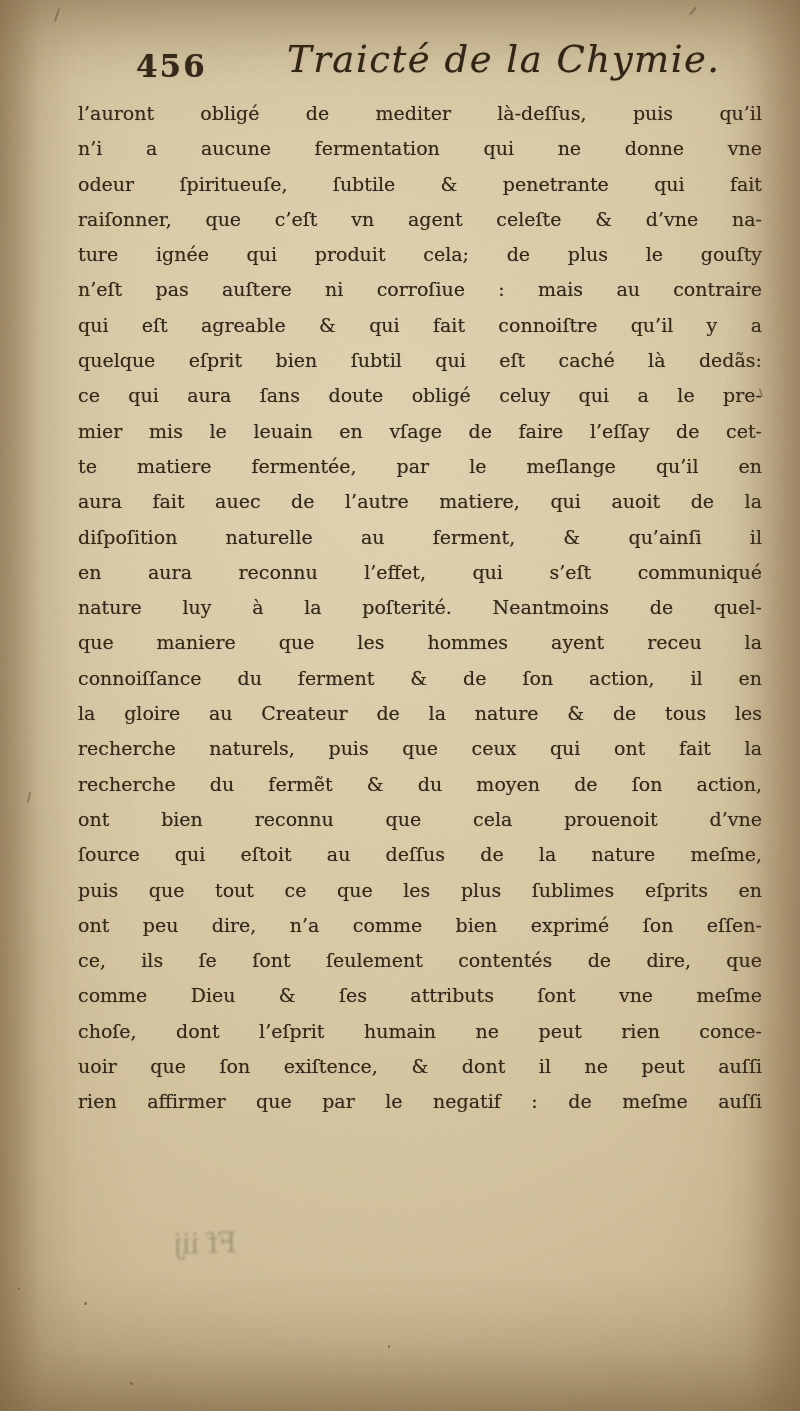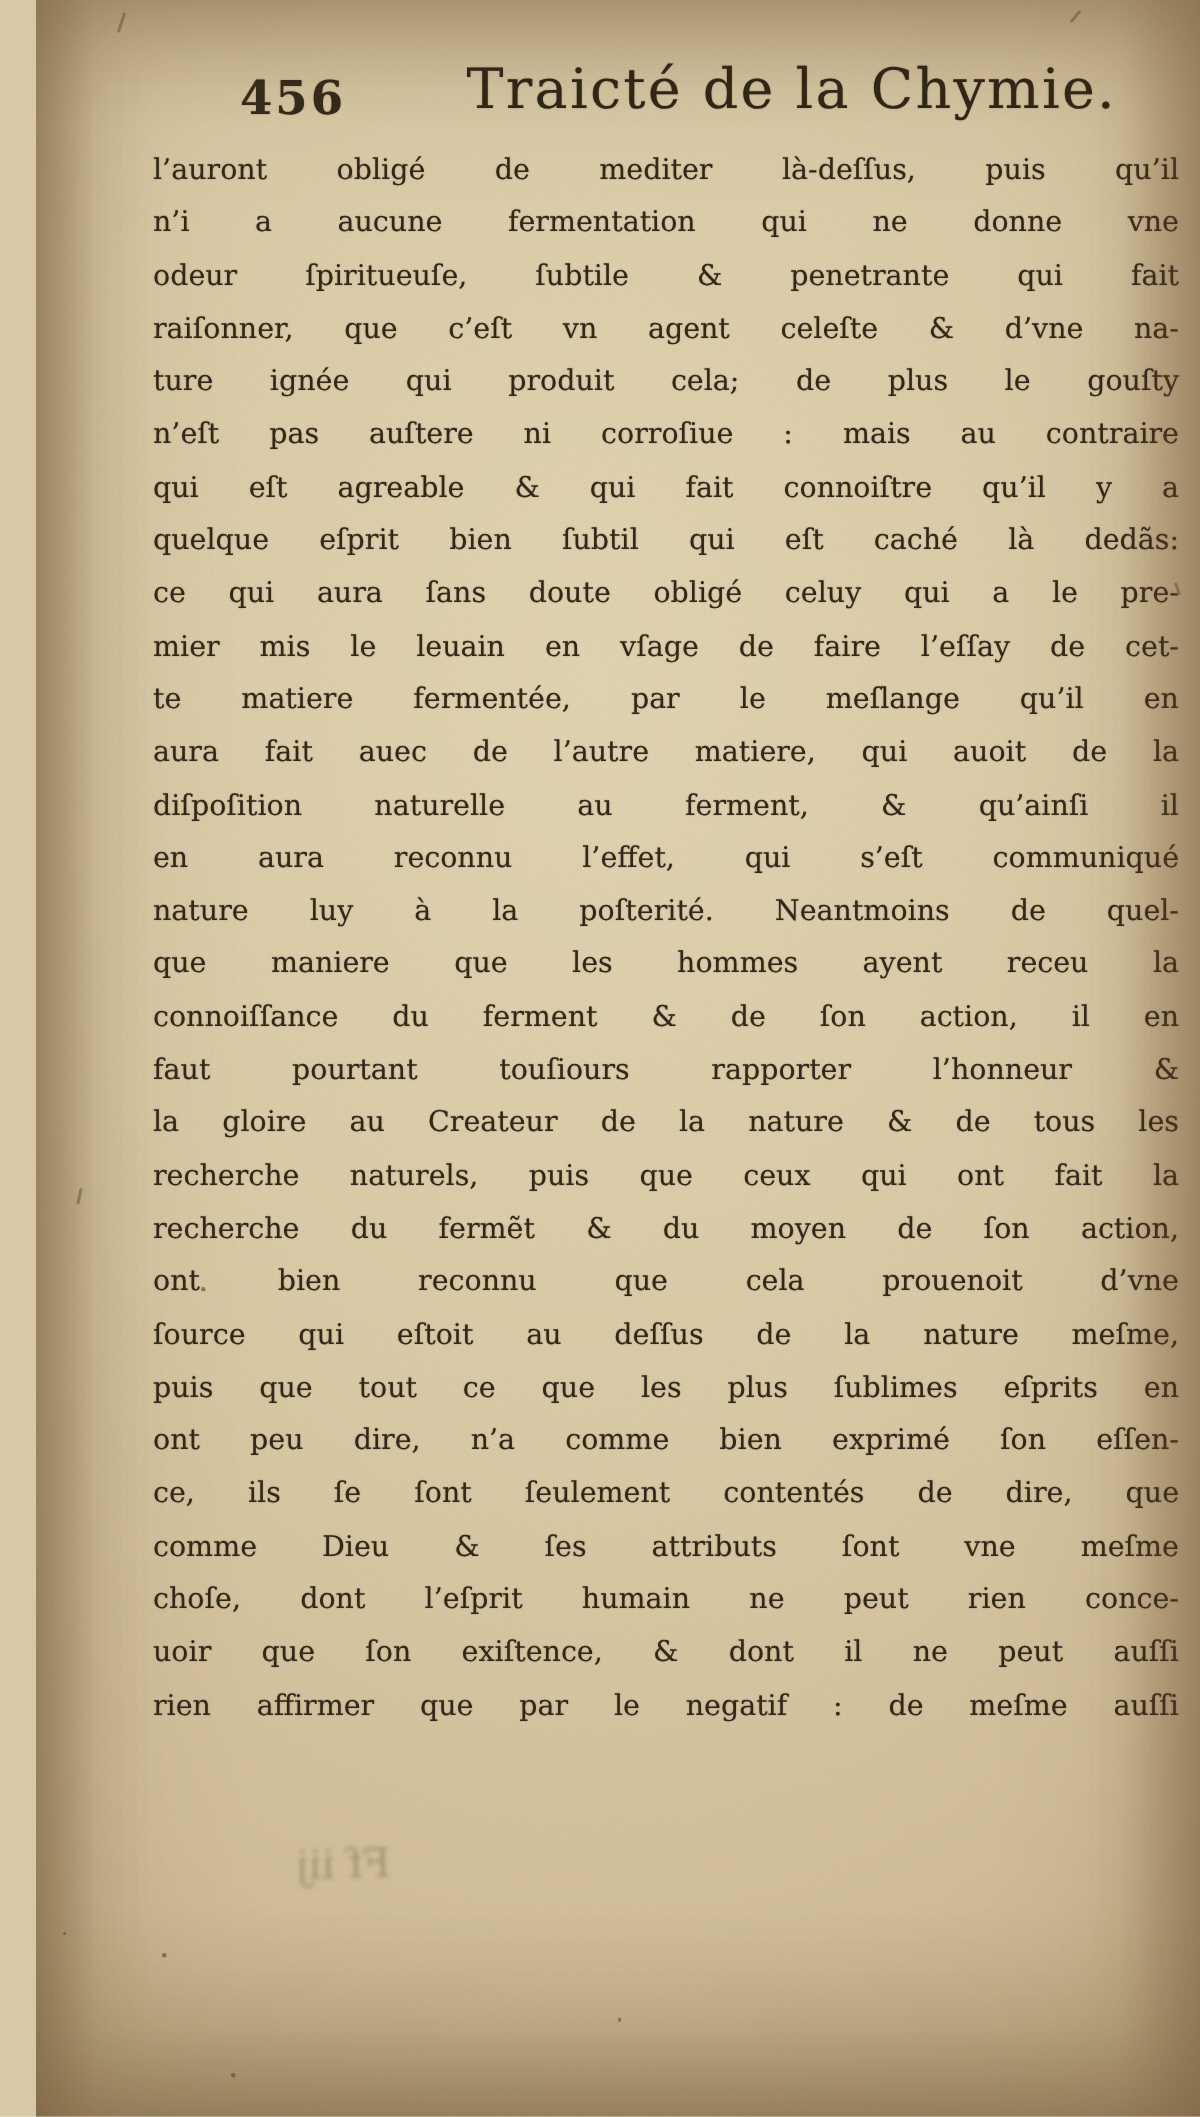--- a/index.html
+++ b/index.html
@@ -7,40 +7,39 @@
     width:800px;height:1411px;position:relative;overflow:hidden;
     font-family:"DejaVu Serif", serif;
     background:#d8c9a6;
   }
   #page{
     position:absolute;inset:0;
     background:
       linear-gradient(90deg, rgba(125,98,60,.30) 0%, rgba(125,98,60,0) 5%, rgba(125,98,60,0) 93%, rgba(140,100,70,.28) 100%),
       linear-gradient(180deg, rgba(120,95,60,.14) 0%, rgba(120,95,60,0) 6%, rgba(120,95,60,0) 90%, rgba(120,95,60,.20) 100%),
       radial-gradient(120% 95% at 48% 32%, #e3d6b5 0%, #dccdaa 38%, #d2c19c 65%, #c0ac83 88%, #ab9670 100%);
-    margin-left: 24px;
   }
   .vignette{
     position:absolute;inset:0;pointer-events:none;
     box-shadow:
       inset 0 0 110px 18px rgba(110,85,50,.28),
       inset 18px 0 55px rgba(110,82,50,.22),
       inset -18px 0 55px rgba(120,85,60,.22),
       inset 0 -30px 70px rgba(112,88,55,.18);
   }
   .grain{position:absolute;inset:0;pointer-events:none;mix-blend-mode:multiply;}
   .pagenum{
     position:absolute;left:136px;top:48px;
     font-size:31px;font-weight:700;color:#33281a;
     letter-spacing:2px;
     text-shadow:0 0 1px rgba(50,38,20,.45);
   }
   .running-title{
     position:absolute;left:287px;top:38px;
-    font-size:37px;color:#2e2416;
+    font-size:37px;font-style:italic;color:#2e2416;
     letter-spacing:1.5px;white-space:nowrap;
     text-shadow:0 0 1px rgba(46,36,22,.45);
   }
   .textblock{
     position:absolute;left:78px;top:96px;width:684px;
   }
   .line{
     font-size:19px;line-height:35.3px;height:35.3px;
     color:#32281a;
     text-align:justify;text-align-last:justify;
@@ -85,21 +84,20 @@
       <div class="line">quelque eſprit bien ſubtil qui eſt caché là dedãs:</div>
       <div class="line">ce qui aura ſans doute obligé celuy qui a le pre-</div>
       <div class="line">mier mis le leuain en vſage de faire l’eſſay de cet-</div>
       <div class="line">te matiere fermentée, par le meſlange qu’il en</div>
       <div class="line">aura fait auec de l’autre matiere, qui auoit de la</div>
       <div class="line">diſpoſition naturelle au ferment, &amp; qu’ainſi il</div>
       <div class="line">en aura reconnu l’effet, qui s’eſt communiqué</div>
       <div class="line">nature luy à la poſterité. Neantmoins de quel-</div>
       <div class="line">que maniere que les hommes ayent receu la</div>
       <div class="line">connoiſſance du ferment &amp; de ſon action, il en</div>
-      <div class="line">faut pourtant touſiours rapporter l’honneur &amp;</div>
       <div class="line">la gloire au Createur de la nature &amp; de tous les</div>
       <div class="line">recherche naturels, puis que ceux qui ont fait la</div>
       <div class="line">recherche du fermẽt &amp; du moyen de ſon action,</div>
       <div class="line">ont bien reconnu que cela prouenoit d’vne</div>
       <div class="line">ſource qui eſtoit au deſſus de la nature meſme,</div>
       <div class="line">puis que tout ce que les plus ſublimes eſprits en</div>
       <div class="line">ont peu dire, n’a comme bien exprimé ſon eſſen-</div>
       <div class="line">ce, ils ſe ſont ſeulement contentés de dire, que</div>
       <div class="line">comme Dieu &amp; ſes attributs ſont vne meſme</div>
       <div class="line">choſe, dont l’eſprit humain ne peut rien conce-</div>

